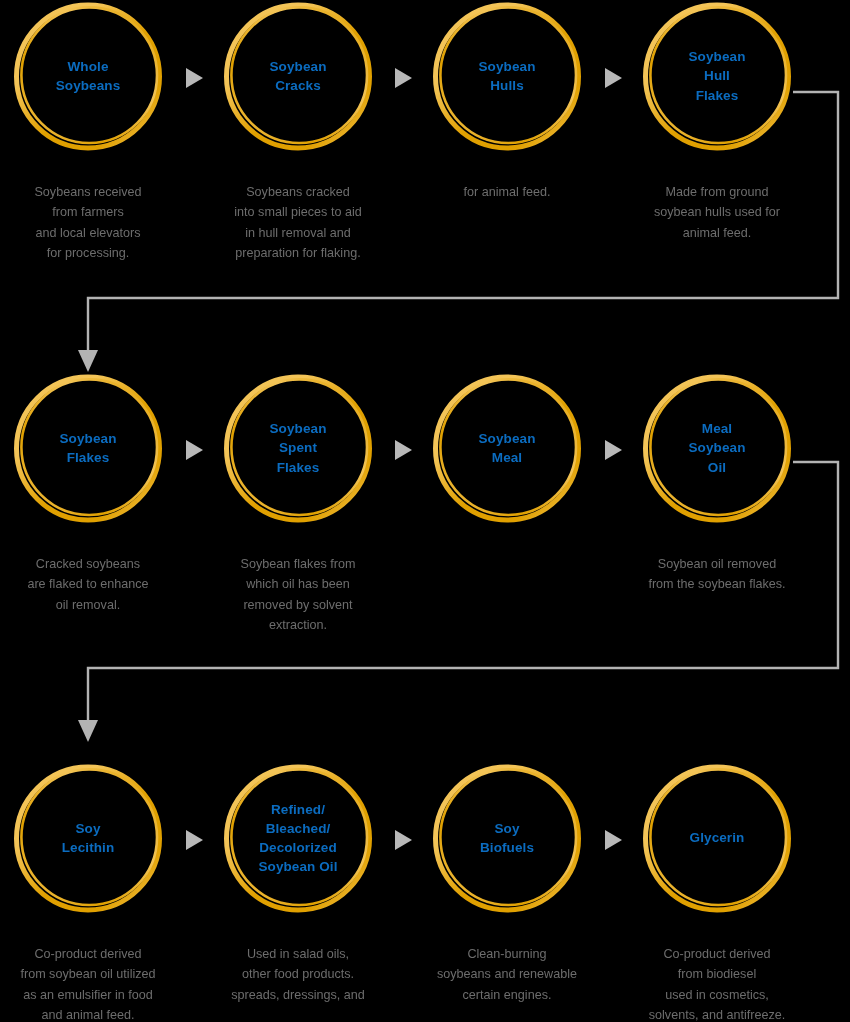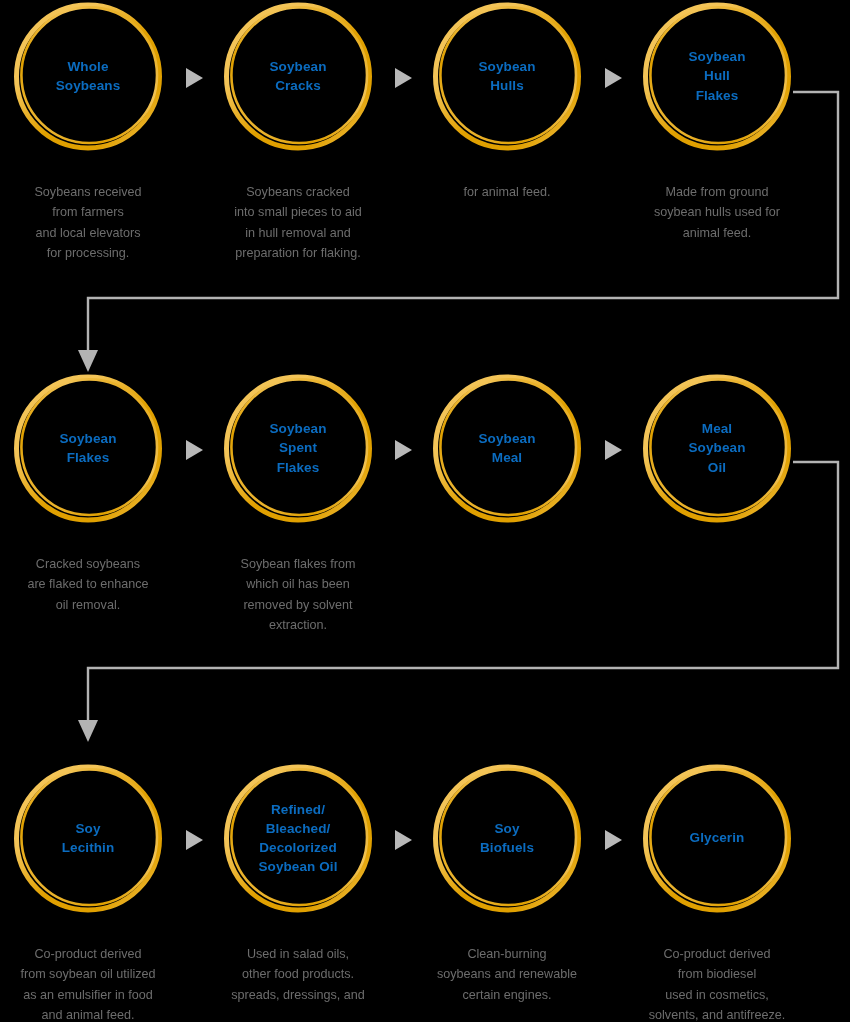--- a/index.html
+++ b/index.html
@@ -275,20 +275,24 @@
           <svg class="ring-svg" viewBox="0 0 160 160">
             <circle cx="80" cy="80.5" r="71.5" fill="none" stroke="url(#goldA)" stroke-width="5"></circle>
             <circle cx="81.2" cy="79.2" r="67.8" fill="none" stroke="url(#goldB)" stroke-width="2.6"></circle>
           </svg>
           <div class="circle-label">
             <span>Meal</span>
             <span>Soybean</span>
             <span>Oil</span>
           </div>
         </div>
+        <div class="caption">
+          <span>Soybean oil removed</span>
+          <span>from the soybean flakes.</span>
+        </div>
       </div>
       <div class="arrow-mid arrow-a0">
         <svg viewBox="0 0 22 24" width="22" height="24">
           <polygon points="3,2 20,12 3,22" fill="#b8b8b8"></polygon>
         </svg>
       </div>
       <div class="arrow-mid arrow-a1">
         <svg viewBox="0 0 22 24" width="22" height="24">
           <polygon points="3,2 20,12 3,22" fill="#b8b8b8"></polygon>
         </svg>

